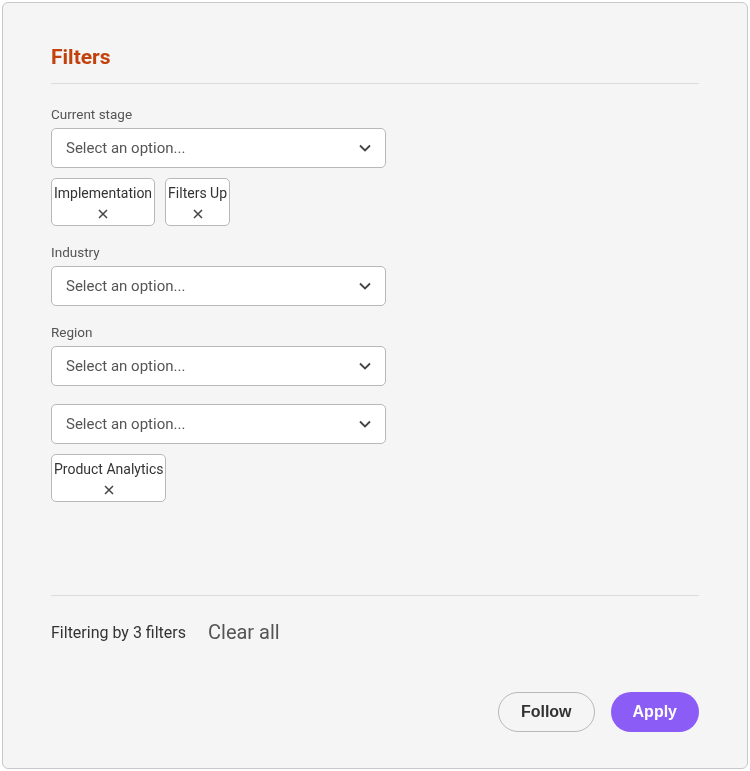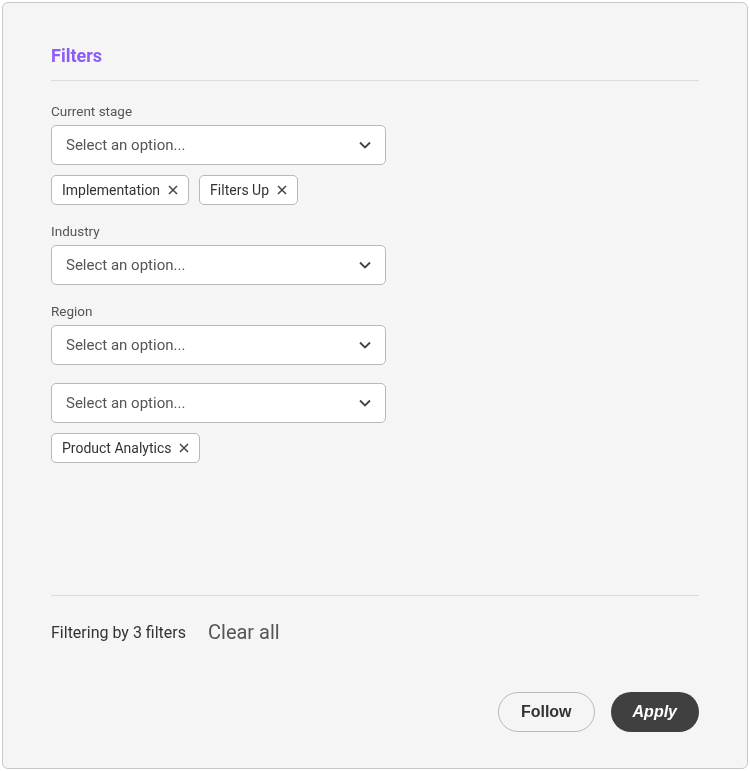--- a/index.html
+++ b/index.html
@@ -18,23 +18,23 @@
       height: 767px;
       margin: 2px;
       background: #f5f5f5;
       border: 1px solid #c8c8c8;
       border-radius: 6px;
       padding: 42px 48px 36px 48px;
       display: flex;
       flex-direction: column;
     }
     .title {
-      font-size: 18px;
+      font-size: 21px;
       font-weight: 700;
-      color: #8b5cf6;
+      color: #c2410c;
       margin-bottom: 14px;
     }
     .divider {
       border: none;
       border-top: 1px solid #dcdcdc;
       margin: 0;
     }
     .filters-body {
       padding-top: 22px;
       flex: 1;
@@ -75,24 +75,25 @@
       margin-top: 10px;
       flex-wrap: wrap;
     }
     .chip {
       display: inline-flex;
       align-items: center;
       gap: 8px;
       background: #fff;
       border: 1px solid #b8b8b8;
       border-radius: 5px;
-      padding: 6px 10px;
+      padding: 6px 2px;
       font-size: 14px;
       color: #333;
       cursor: default;
+      flex-direction: column;
     }
     .chip-x {
       width: 10px;
       height: 10px;
       cursor: pointer;
       flex-shrink: 0;
     }
     .footer-info {
       padding-top: 24px;
       padding-bottom: 48px;
@@ -125,23 +126,22 @@
       display: inline-flex;
       align-items: center;
       justify-content: center;
     }
     .btn-secondary {
       background: #f5f5f5;
       border: 1.5px solid #b8b8b8;
       color: #333;
     }
     .btn-primary {
-      background: #404040;
+      background: #8b5cf6;
       color: #fff;
-      font-style: italic;
     }
   </style>
 </head>
 <body>
 
 <div class="dialog">
   <h2 class="title">Filters</h2>
   <hr class="divider">
 
   <div class="filters-body">

